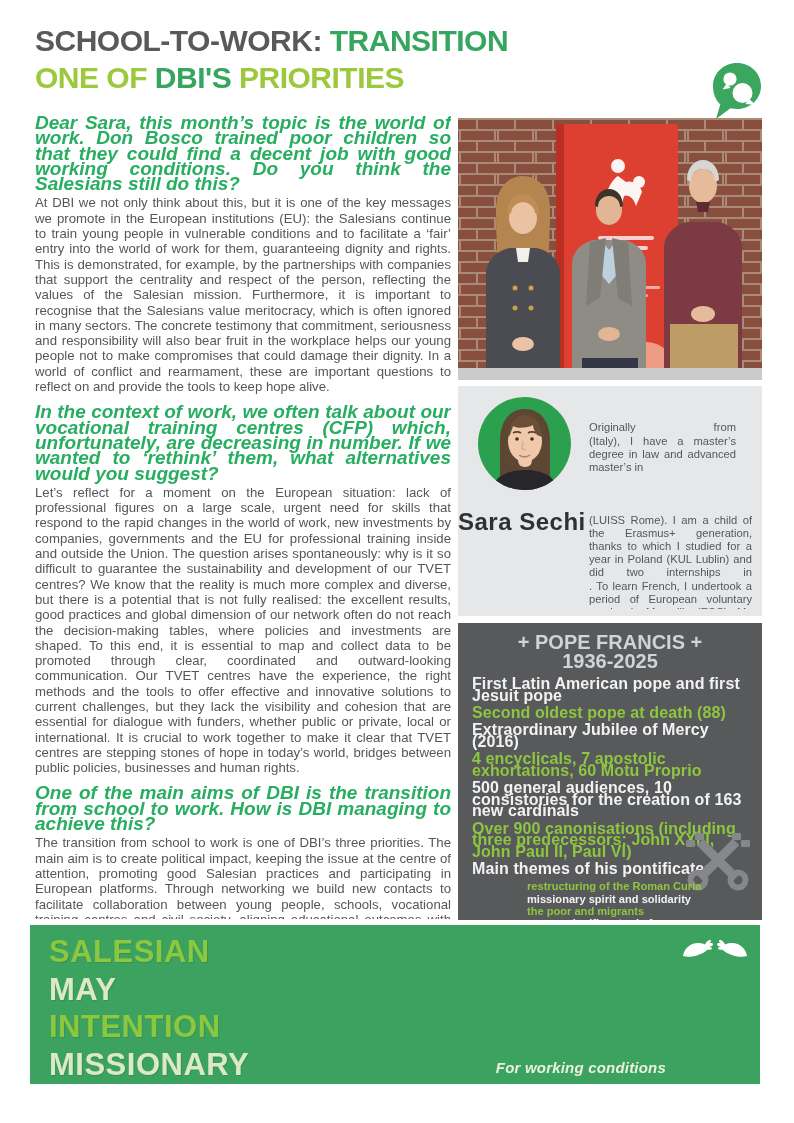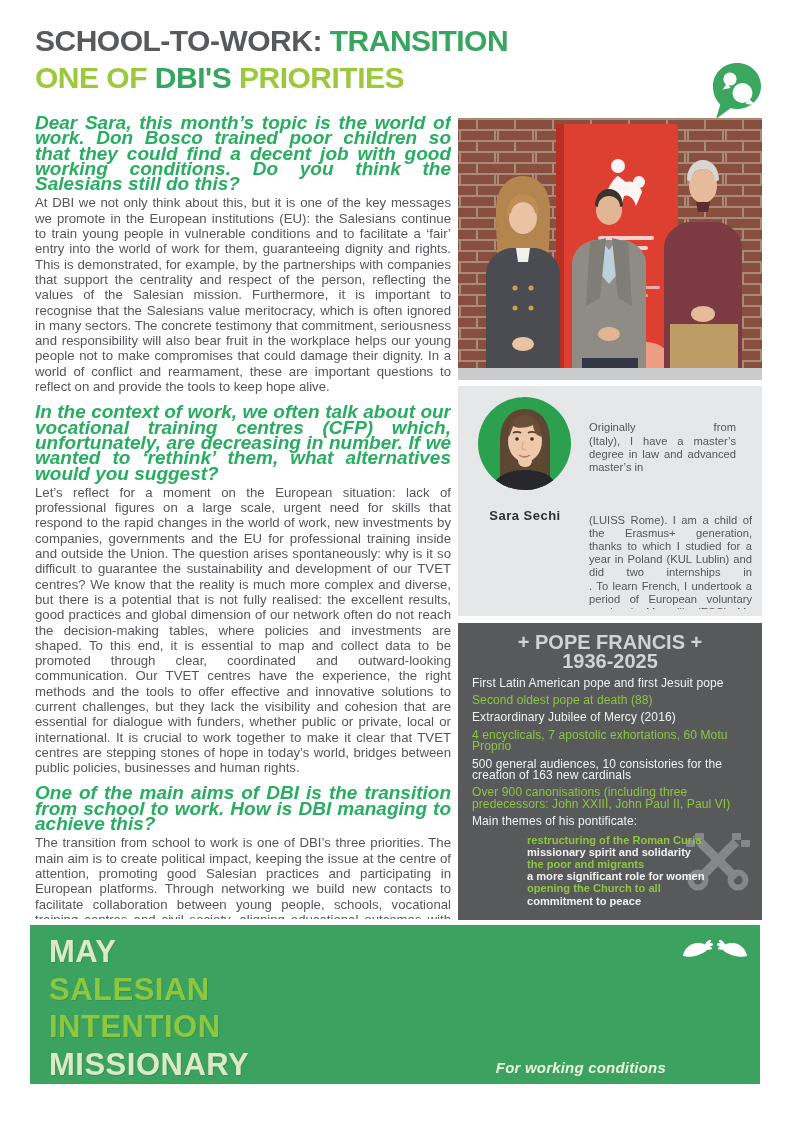--- a/index.html
+++ b/index.html
@@ -18,32 +18,32 @@
   .question{color:#27AE60;font-style:italic;font-weight:700;font-size:19px;line-height:15.3px;margin:0 0 4px 0;}
   .answer{color:#55565A;font-size:13.2px;line-height:15.3px;margin:0 0 10px 0;}
 
   
   .photo{position:absolute;left:458px;top:118px;width:304px;height:262px;overflow:hidden;}
   .photo svg{display:block;}
 
   
   .profile{position:absolute;left:458px;top:386px;width:304px;height:230px;background:#E6E7E8;}
   .avatar{position:absolute;left:20px;top:11px;width:93px;height:93px;border-radius:50%;overflow:hidden;}
-  .profile-name{position:absolute;left:0;top:122px;width:134px;text-align:center;
-                font-weight:700;font-size:13px;color:#2F3033;letter-spacing:0.5px;}
+  .profile-name{position:absolute;left:0;top:122px;width:134px;text-align:left;
+                font-weight:700;font-size:24px;color:#2F3033;letter-spacing:0.5px;}
   .bio{position:absolute;left:131px;top:9px;width:163px;height:214px;overflow:hidden;
        color:#55565A;font-size:11.2px;line-height:13.2px;text-align:justify;white-space:pre-wrap;}
   .bio .bio-p1{margin:0 16px 13px 0;}
   .bio .bio-p2,.bio .bio-p3{margin:0;}
 
   
   .pope{position:absolute;left:458px;top:623px;width:304px;height:297px;background:#58595B;
         box-sizing:border-box;padding:10px 14px;overflow:hidden;}
   .pope-title{text-align:center;color:#D1D3D4;font-weight:800;font-size:20px;line-height:19px;margin:0 0 7px 0;}
-  .fact{font-weight:400;font-size:12px;line-height:11.7px;margin:0 0 5.5px 0;letter-spacing:0.1px;}
+  .fact{font-weight:700;font-size:16px;line-height:11.7px;margin:0 0 5.5px 0;letter-spacing:0.1px;}
   .fact.white{color:#F2F2F3}.fact.green{color:#8DC63F}
   .themes{margin:1px 0 0 55px;position:relative;z-index:2;}
   .theme{font-weight:700;font-size:11.1px;line-height:12.2px;margin:0;}
   .theme.white{color:#F2F2F3}.theme.green{color:#8DC63F}
   .keys-icon{position:absolute;right:10px;bottom:28px;width:68px;height:60px;z-index:1;}
 
   
   .banner{position:absolute;left:30px;top:925px;width:730px;height:159px;background:#3BA35F;
           box-sizing:border-box;padding:8px 0 0 19px;}
   .banner-line{font-weight:800;font-size:31px;line-height:37.5px;letter-spacing:0.5px;margin:0;
@@ -202,22 +202,22 @@
           <rect x="48" y="1" width="9" height="7" rx="1"></rect>
           <rect x="57" y="8" width="9" height="7" rx="1" transform="rotate(0 57 8)"></rect>
           <rect x="11" y="1" width="9" height="7" rx="1"></rect>
           <rect x="2" y="8" width="9" height="7" rx="1"></rect>
         </g>
       </svg>
     </div>
   </section>
 
   <section class="banner">
+    <div class="banner-line lime">SALESIAN</div>
     <div class="banner-line pale">MAY</div>
-    <div class="banner-line lime">SALESIAN</div>
     <div class="banner-line lime">INTENTION</div>
     <div class="banner-line pale">MISSIONARY</div>
     <div class="hands-icon">
       <svg viewBox="0 0 66 23" width="66" height="23">
         <g fill="#ffffff">
           <path d="M1 19c1-7 7-13 15-13 3 0 5 .5 7 1.5 1-3 4-5 5.5-4.5 1 .5.5 2-1.5 3.5 2-.8 4-.4 4 1 0 1.2-2 2-4 2.2 1.8 0 3.2.8 2.8 2-.3 1-2.3 1.3-4.3 1-6 5.5-17 8.5-24.5 6.3z"></path>
           <path d="M65 19c-1-7-7-13-15-13-3 0-5 .5-7 1.5-1-3-4-5-5.5-4.5-1 .5-.5 2 1.5 3.5-2-.8-4-.4-4 1 0 1.2 2 2 4 2.2-1.8 0-3.2.8-2.8 2 .3 1 2.3 1.3 4.3 1 6 5.5 17 8.5 24.5 6.3z"></path>
         </g>
       </svg>
     </div>

